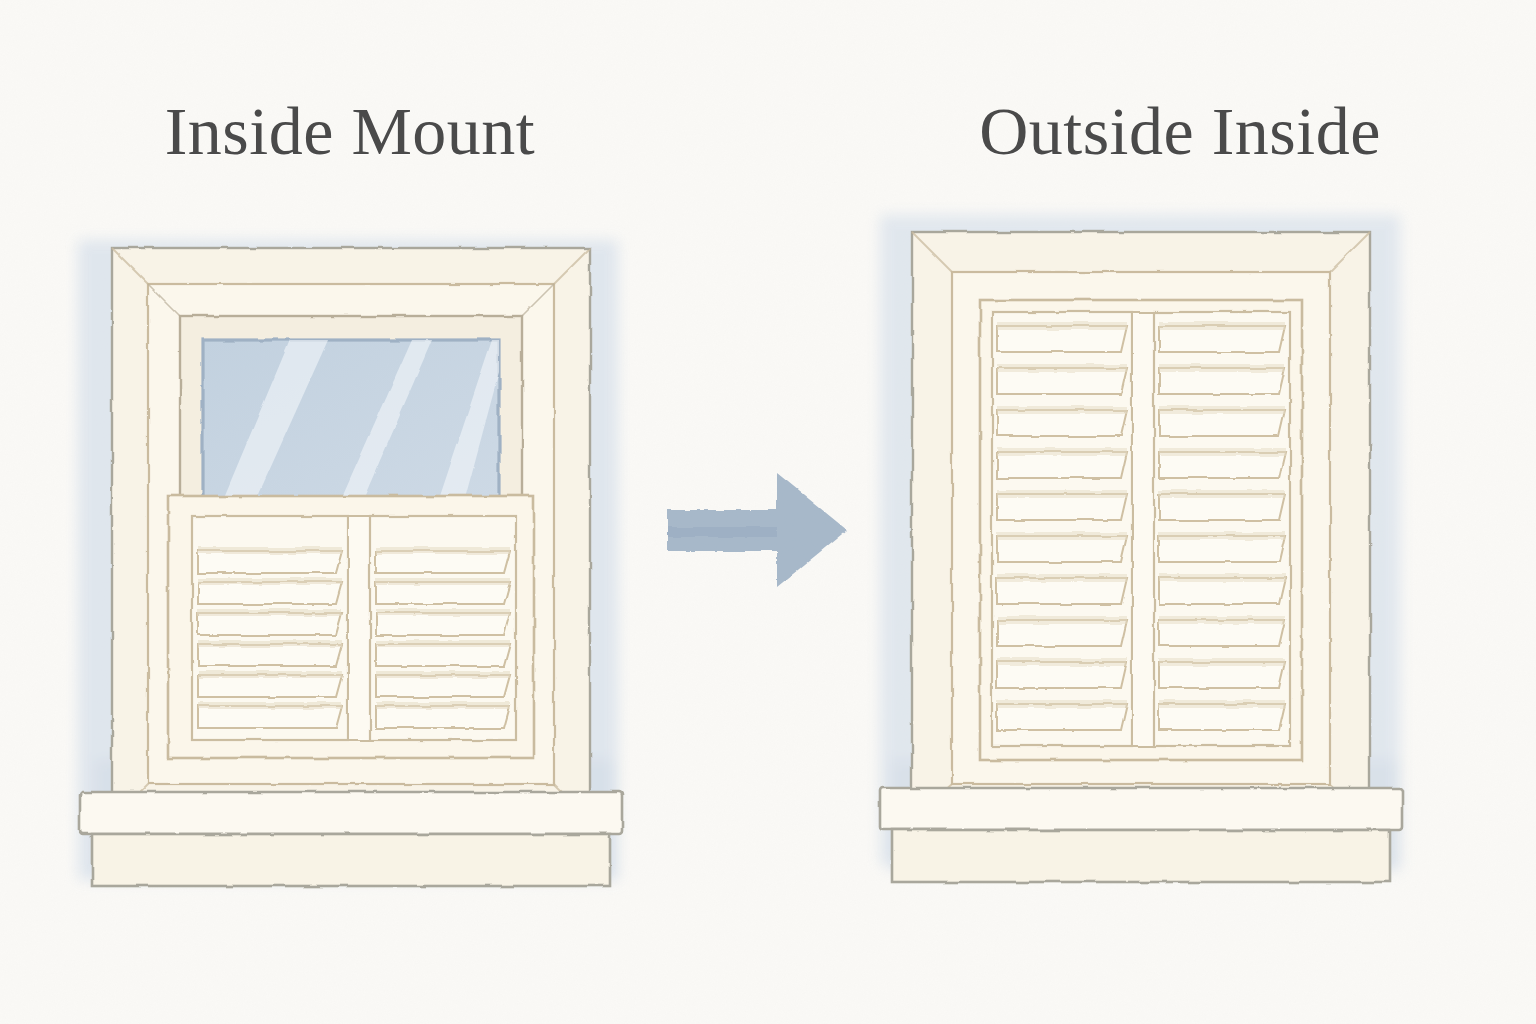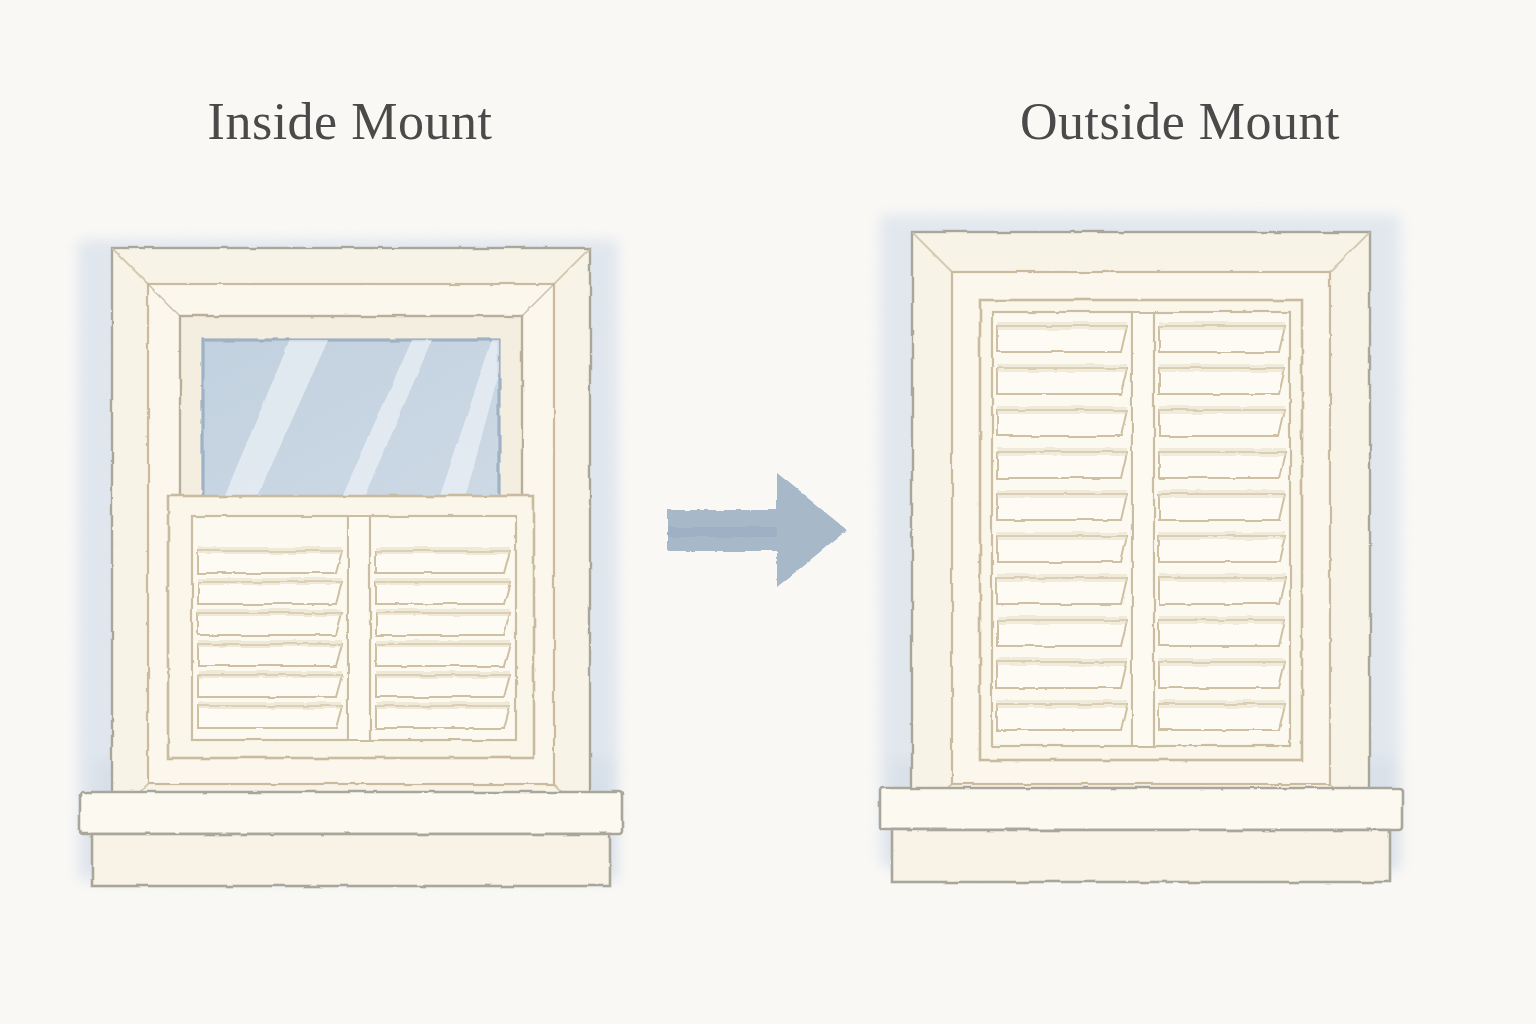--- a/index.html
+++ b/index.html
@@ -19,21 +19,21 @@
   #paper-grain {
     position: absolute;
     inset: 0;
     pointer-events: none;
     opacity: .5;
   }
   .title {
     position: absolute;
     top: 92px;
     font-family: "Liberation Serif", serif;
-    font-size: 52px;
+    font-size: 68px;
     font-weight: 400;
     color: #4a4a4a;
     letter-spacing: .5px;
     white-space: nowrap;
     text-align: center;
     text-shadow: 0 1px 0 rgba(255,255,255,.6);
   }
   #title-inside  { left: 0px;   width: 700px; }
   #title-outside { left: 830px; width: 700px; }
 
@@ -59,21 +59,21 @@
         <feComponentTransfer>
             <feFuncA type="linear" slope="0.055"></feFuncA>
           </feComponentTransfer>
       </filter>
     </defs>
     <rect width="1536" height="1024" filter="url(#grain)"></rect>
   </svg>
 
   <div class="title" id="title-inside">Inside Mount</div>
 
-  <div class="title" id="title-outside">Outside Mount</div>
+  <div class="title" id="title-outside">Outside Inside</div>
 
   <div class="illus" id="panel-inside">
     <svg width="620" height="720" viewBox="0 0 620 720">
       <defs>
         <filter id="wc-l" x="-20%" y="-20%" width="140%" height="140%">
           <feTurbulence type="fractalNoise" baseFrequency="0.035" numOctaves="3" seed="7" result="t"></feTurbulence>
           <feDisplacementMap in="SourceGraphic" in2="t" scale="3.2" xChannelSelector="R" yChannelSelector="G"></feDisplacementMap>
         </filter>
         <filter id="soft-l" x="-30%" y="-30%" width="160%" height="160%">
           <feGaussianBlur stdDeviation="7"></feGaussianBlur>

